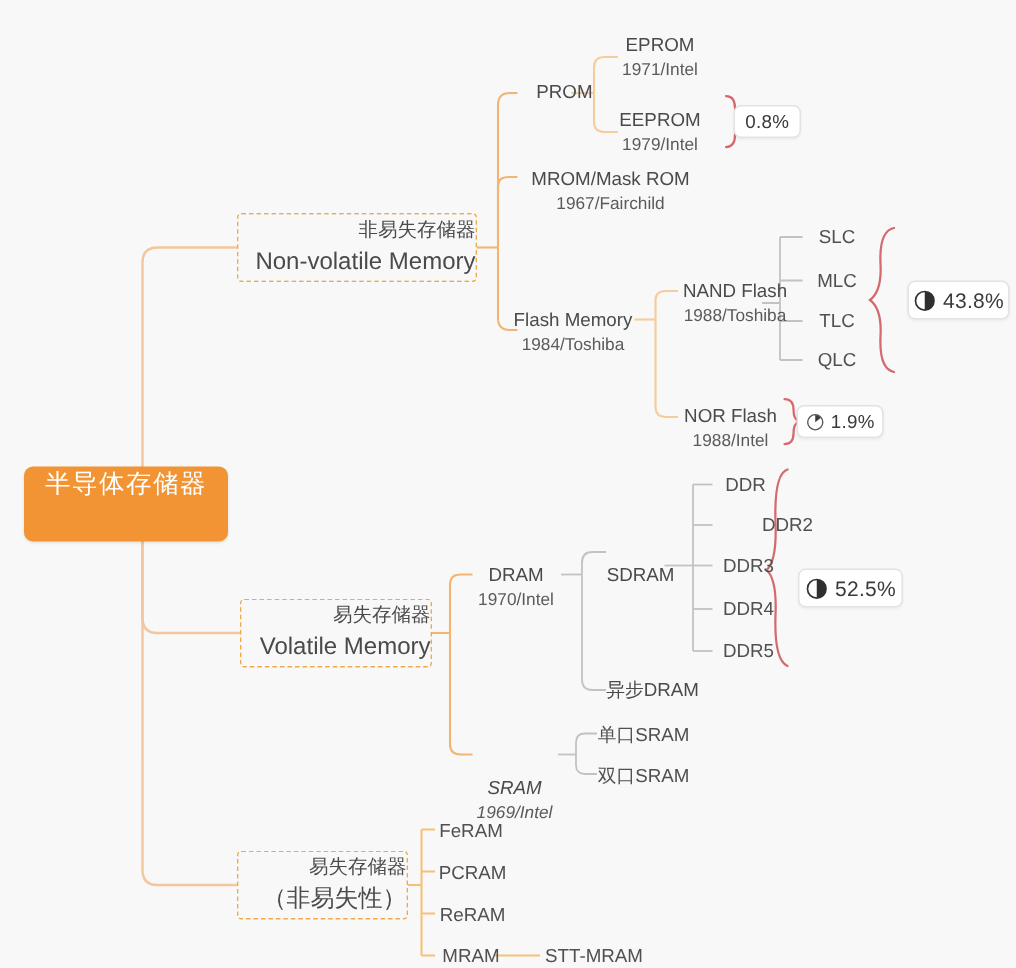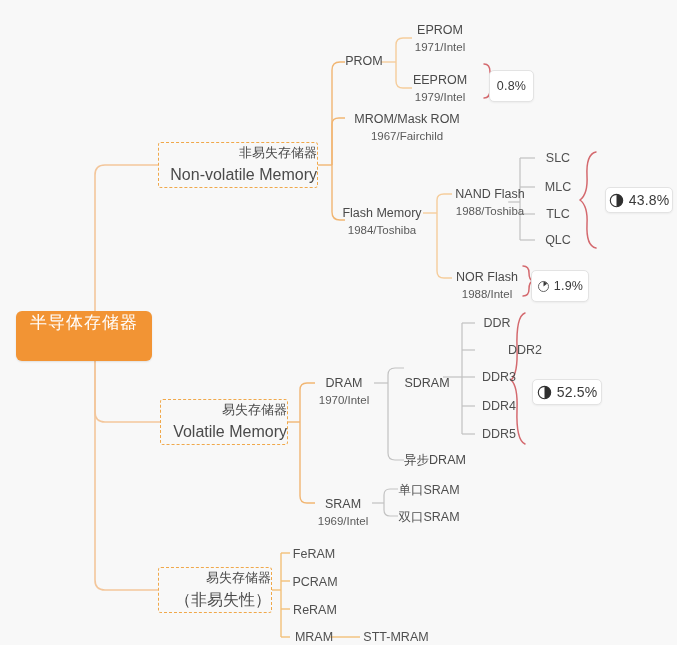--- a/index.html
+++ b/index.html
@@ -58,21 +58,21 @@
     border:1px solid #e3e3e3;
     border-radius:5px;
     display:flex;align-items:center;justify-content:center;
     gap:5px;
     box-shadow:0 1px 2px rgba(0,0,0,.05);
     padding:0 8px;
     height:26px;
     font-size:14px;
     color:#3a3a3a;
   }
-  .badge.small{font-size:12.5px;height:32px;padding:5px 6px;gap:4px;}
+  .badge.small{font-size:12.5px;height:22px;padding:5px 6px;gap:4px;}
   .badge .pct{letter-spacing:.2px;}
   .icn{flex:0 0 auto;display:block;}
 </style>
 </head>
 <body>
 
 <div id="canvas">
 
   <svg class="links" viewBox="0 0 677 645">
     <defs>
@@ -179,21 +179,21 @@
   <div class="node cat" style="left:160px;top:399px;width:128px;height:46px;">
     <span class="l1">易失存储器</span>
     <span class="l2">Volatile Memory</span>
   </div>
 
   <div class="node cat" style="left:158px;top:567px;width:114px;height:46px;">
     <span class="l1">易失存储器</span>
     <span class="l2">（非易失性）</span>
   </div>
 
-  <div class="node txt single" style="left:345px;top:51px;width:38px;height:20px;">
+  <div class="node txt single" style="left:357px;top:51px;width:38px;height:20px;align-items:flex-end;">
     <span class="t1">PROM</span>
   </div>
 
   <div class="node txt" style="left:400px;top:20px;width:80px;height:36px;">
     <span class="t1">EPROM</span>
     <span class="t2">1971/Intel</span>
   </div>
 
   <div class="node txt" style="left:400px;top:70px;width:80px;height:36px;">
     <span class="t1">EEPROM</span>
@@ -283,21 +283,21 @@
       <circle cx="8" cy="8" r="6.6" fill="#ffffff" stroke="#333" stroke-width="1.2"></circle>
       <path d="M8,1.4 A6.6,6.6 0 0 1 8,14.6 Z" fill="#2f2f2f"></path>
     </svg>
     <span class="pct">52.5%</span>
   </div>
 
   <div class="node txt single" style="left:404px;top:451px;width:62px;height:18px;">
     <span class="t1">异步DRAM</span>
   </div>
 
-  <div class="node txt" style="left:313px;top:494px;width:60px;height:36px;">
+  <div class="node txt" style="left:313px;top:515px;width:60px;height:36px;font-style:italic;">
     <span class="t1">SRAM</span>
     <span class="t2">1969/Intel</span>
   </div>
 
   <div class="node txt leafsm single" style="left:398px;top:481px;width:62px;height:18px;">
     <span class="t1">单口SRAM</span>
   </div>
   <div class="node txt leafsm single" style="left:398px;top:508px;width:62px;height:18px;">
     <span class="t1">双口SRAM</span>
   </div>

